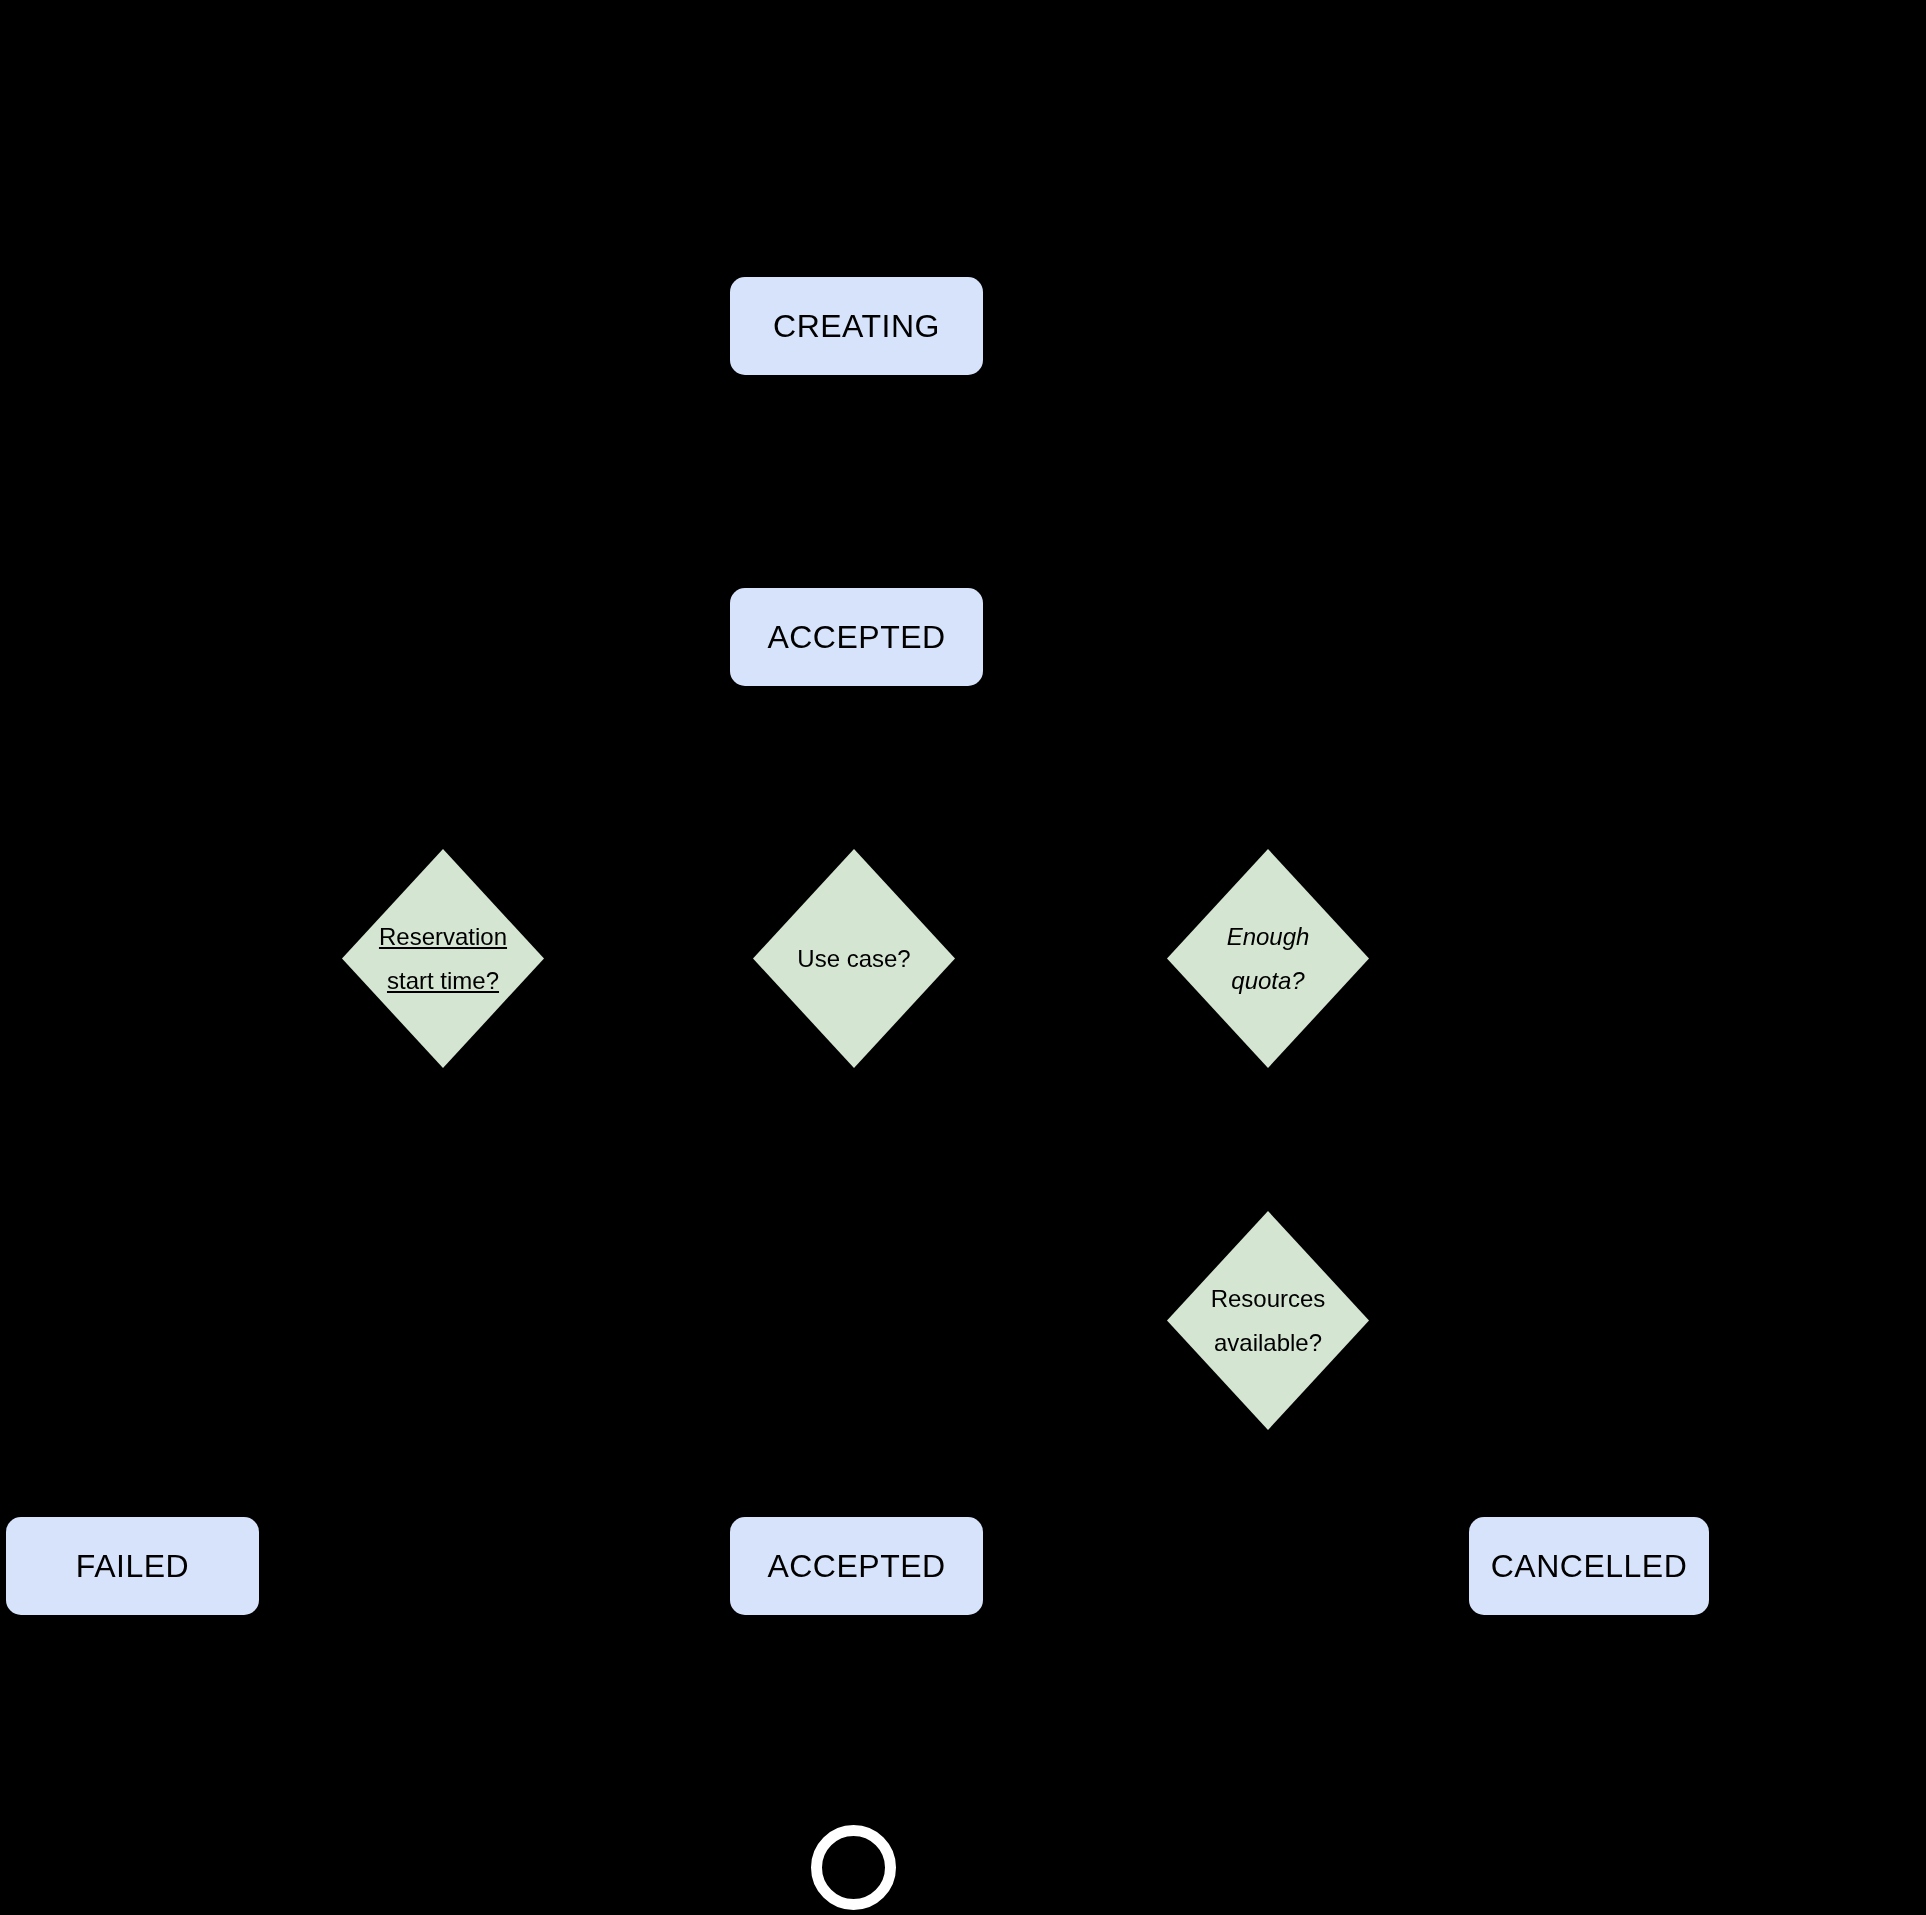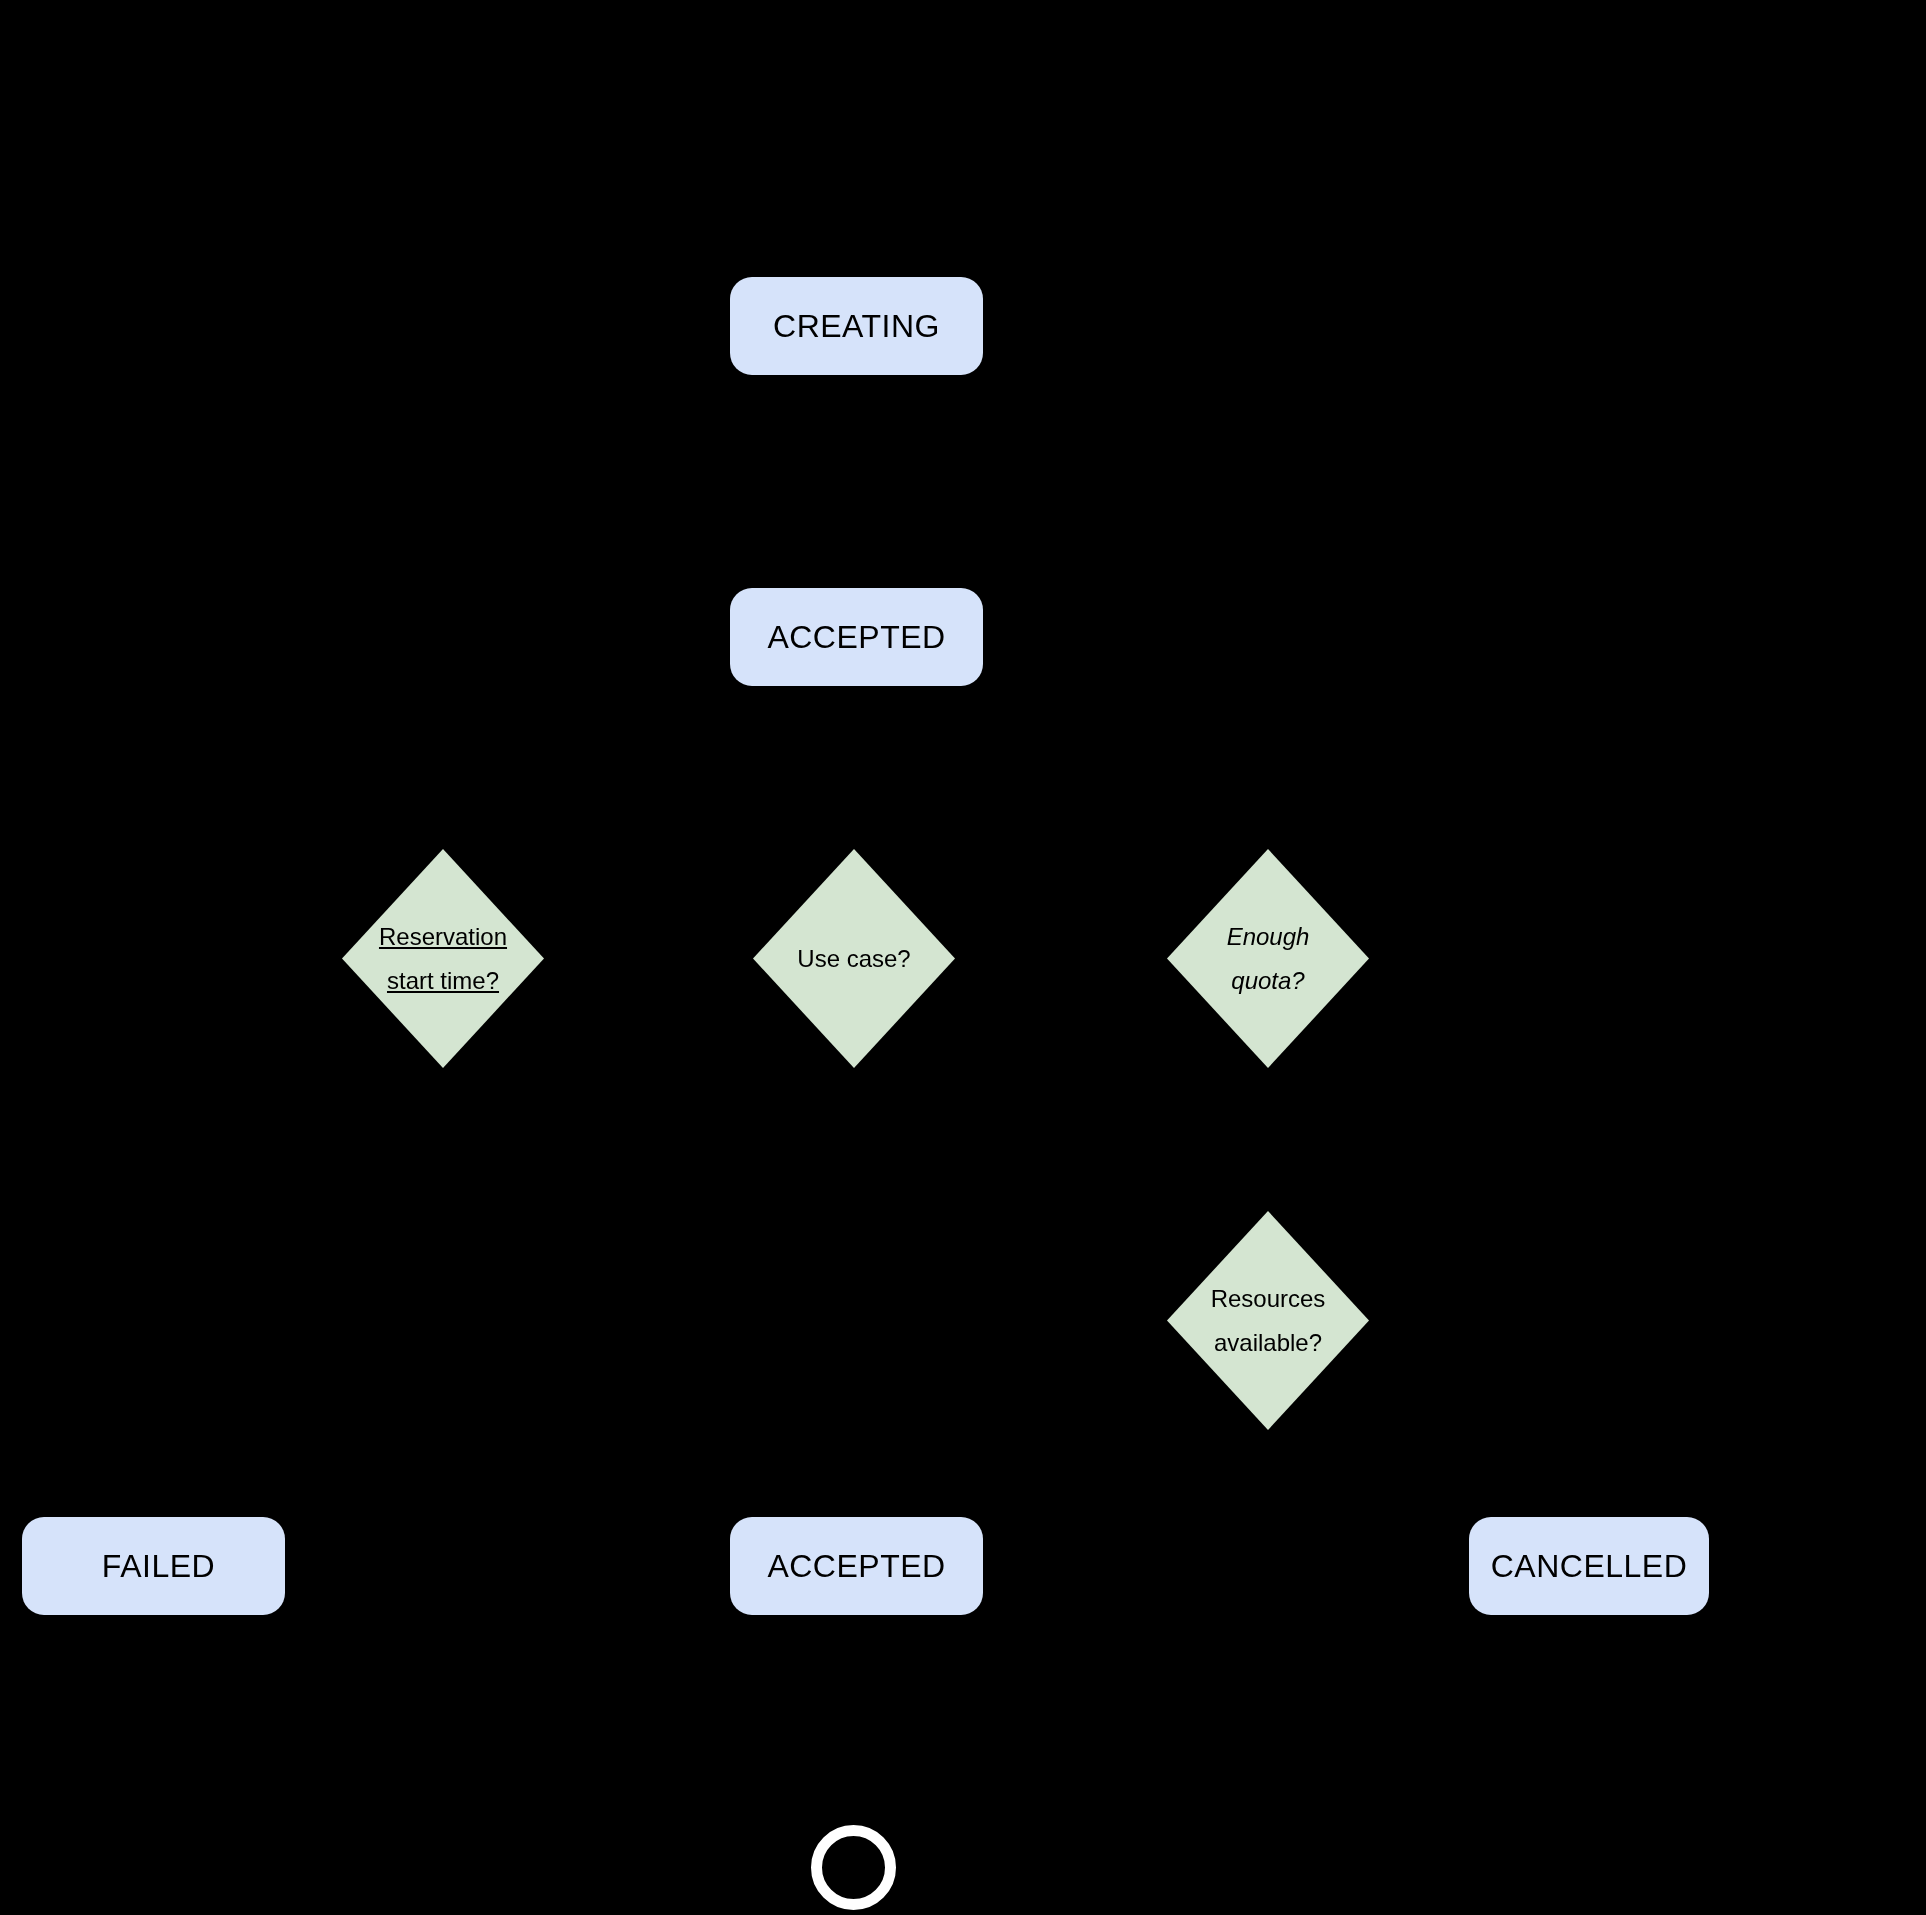--- a/index.html
+++ b/index.html
@@ -15,32 +15,32 @@
     overflow: hidden;
     font-family: "Liberation Sans", sans-serif;
   }
 
   
   .state {
     position: absolute;
     width: 253px;
     height: 98px;
     background: #D6E3FA;
-    border-radius: 22px;
+    border-radius: 15px;
     display: flex;
     align-items: center;
     justify-content: center;
     color: #000000;
     font-size: 32px;
     letter-spacing: 0.5px;
     white-space: nowrap;
   }
   #creating  { left: 730px; top: 277px;  }
   #accepted  { left: 730px; top: 588px; }
-  #failed    { left: 22px;   top: 1517px; padding-left: 10px; }
+  #failed    { left: 6px;   top: 1517px; }
   #succeeded { left: 730px; top: 1517px; }
   #cancelled { left: 1455px; top: 1517px; width: 240px; margin-left: 14px; }
 
   
   .diamond {
     position: absolute;
     width: 202px;
     height: 219px;
     background: #D4E5D1;
     clip-path: polygon(50% 0, 100% 50%, 50% 100%, 0 50%);

